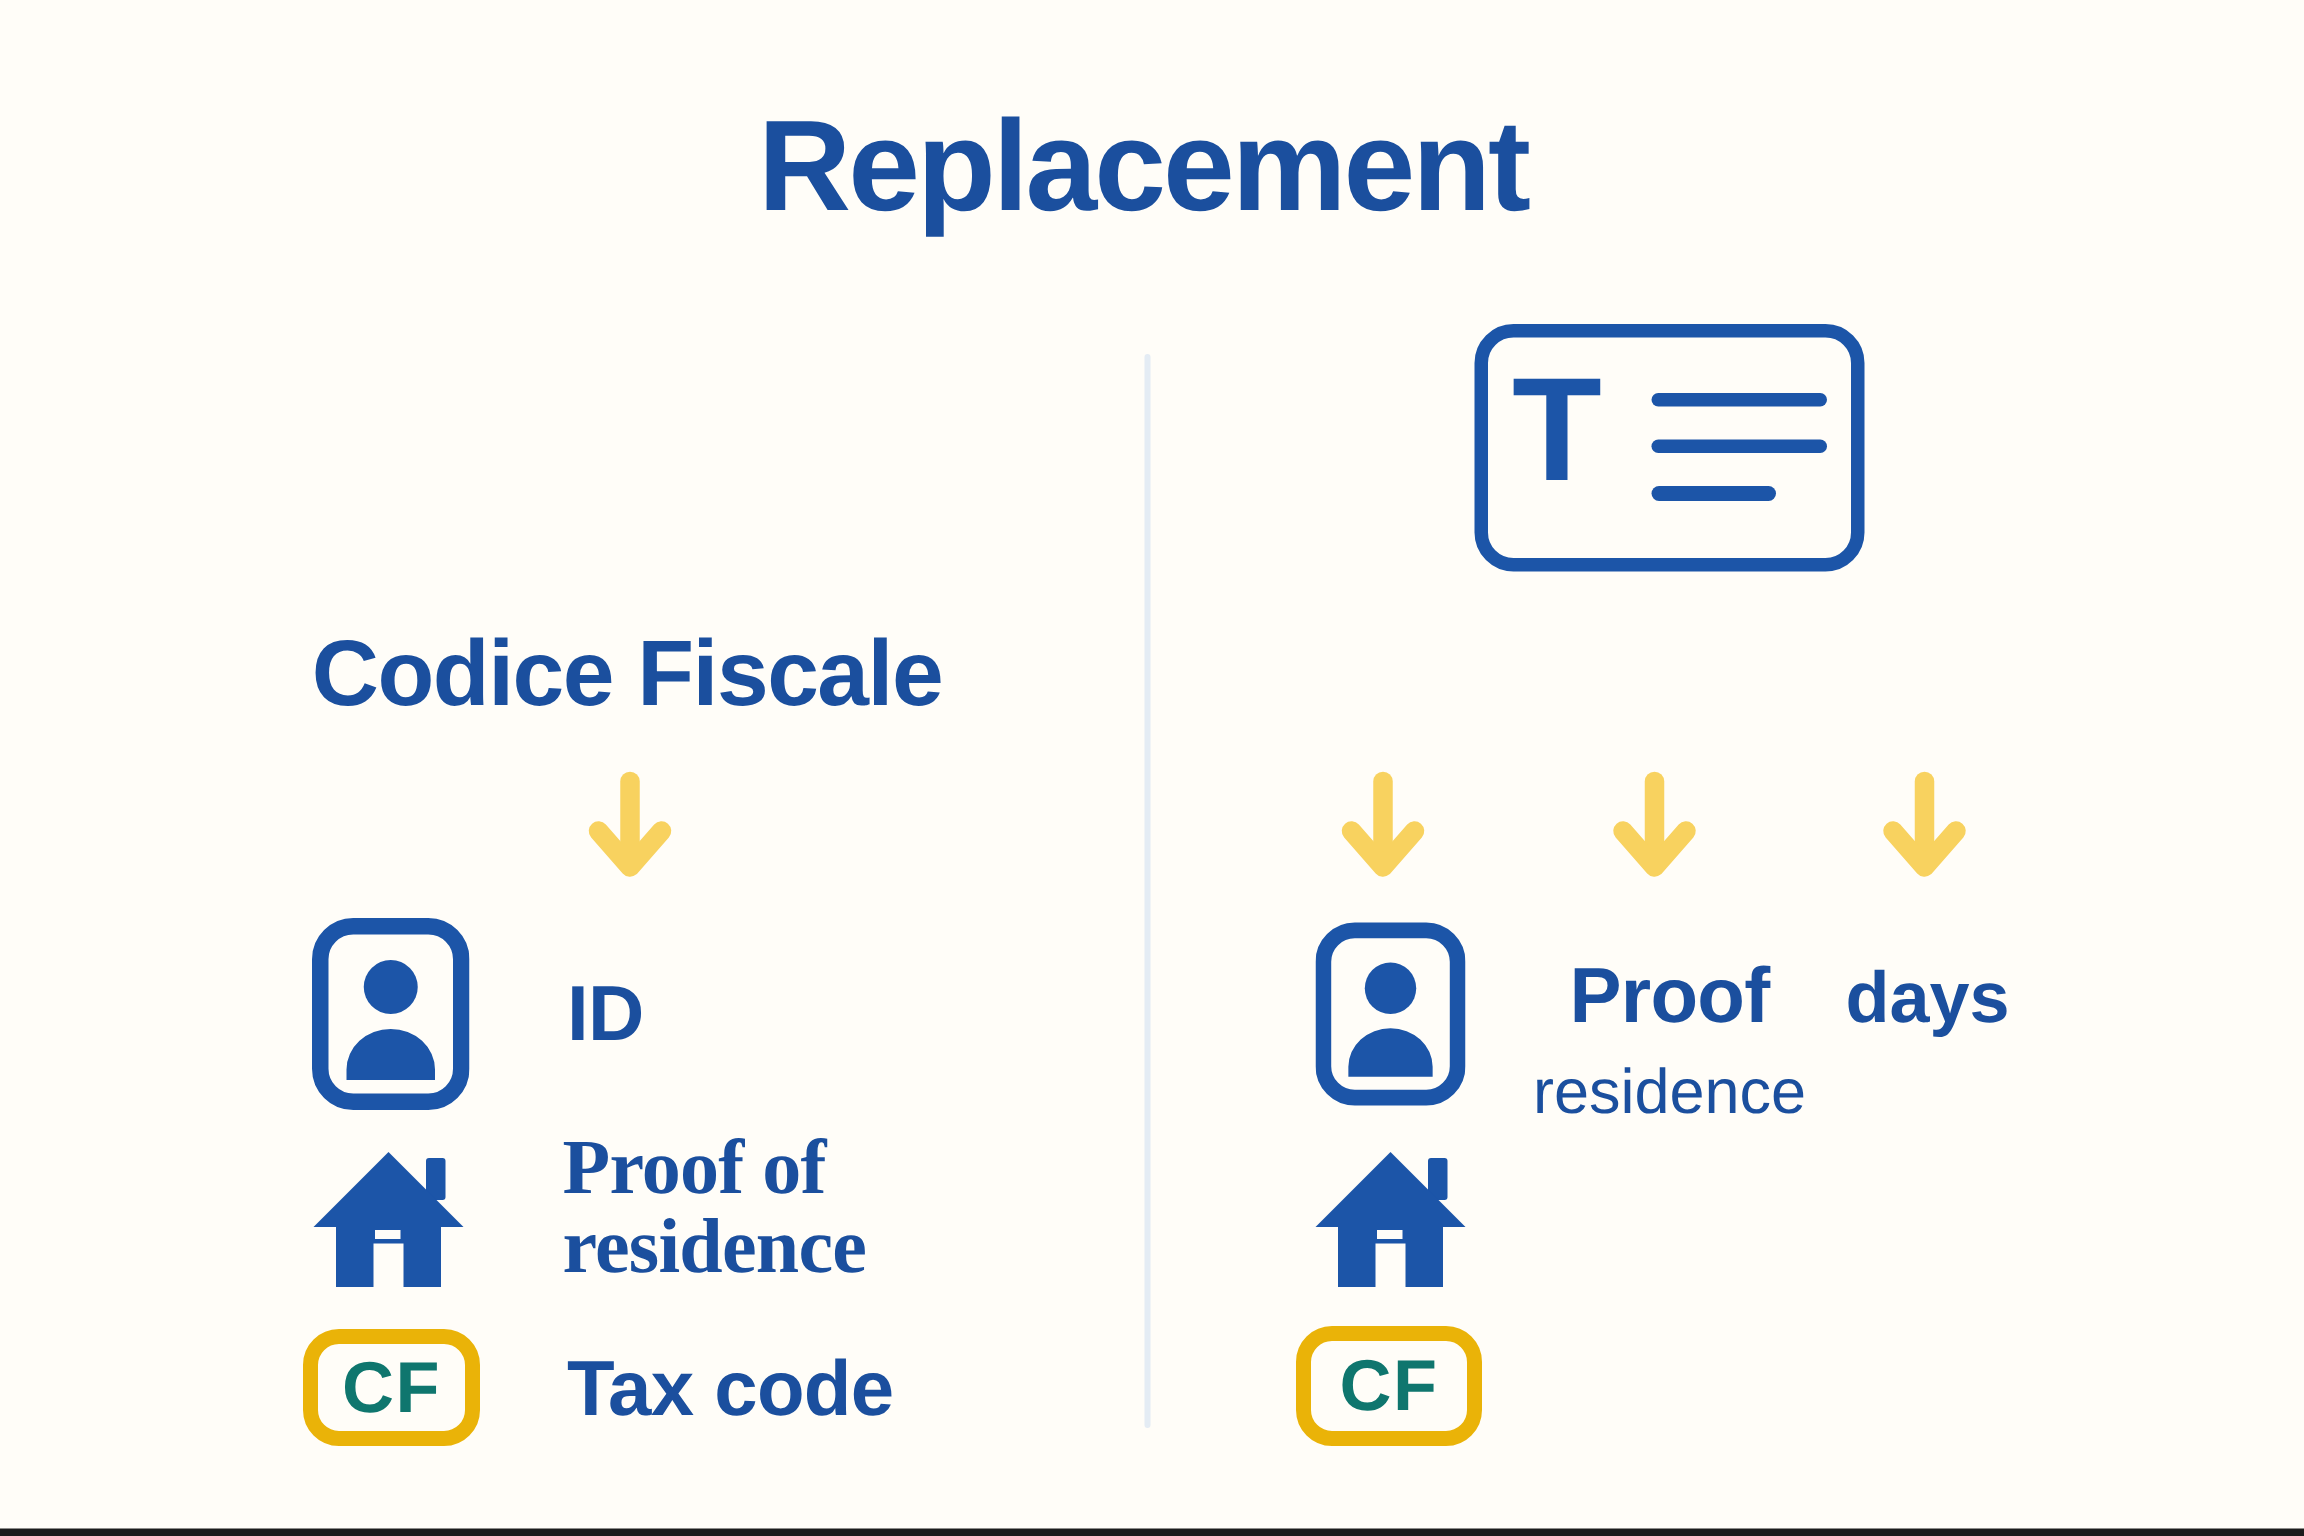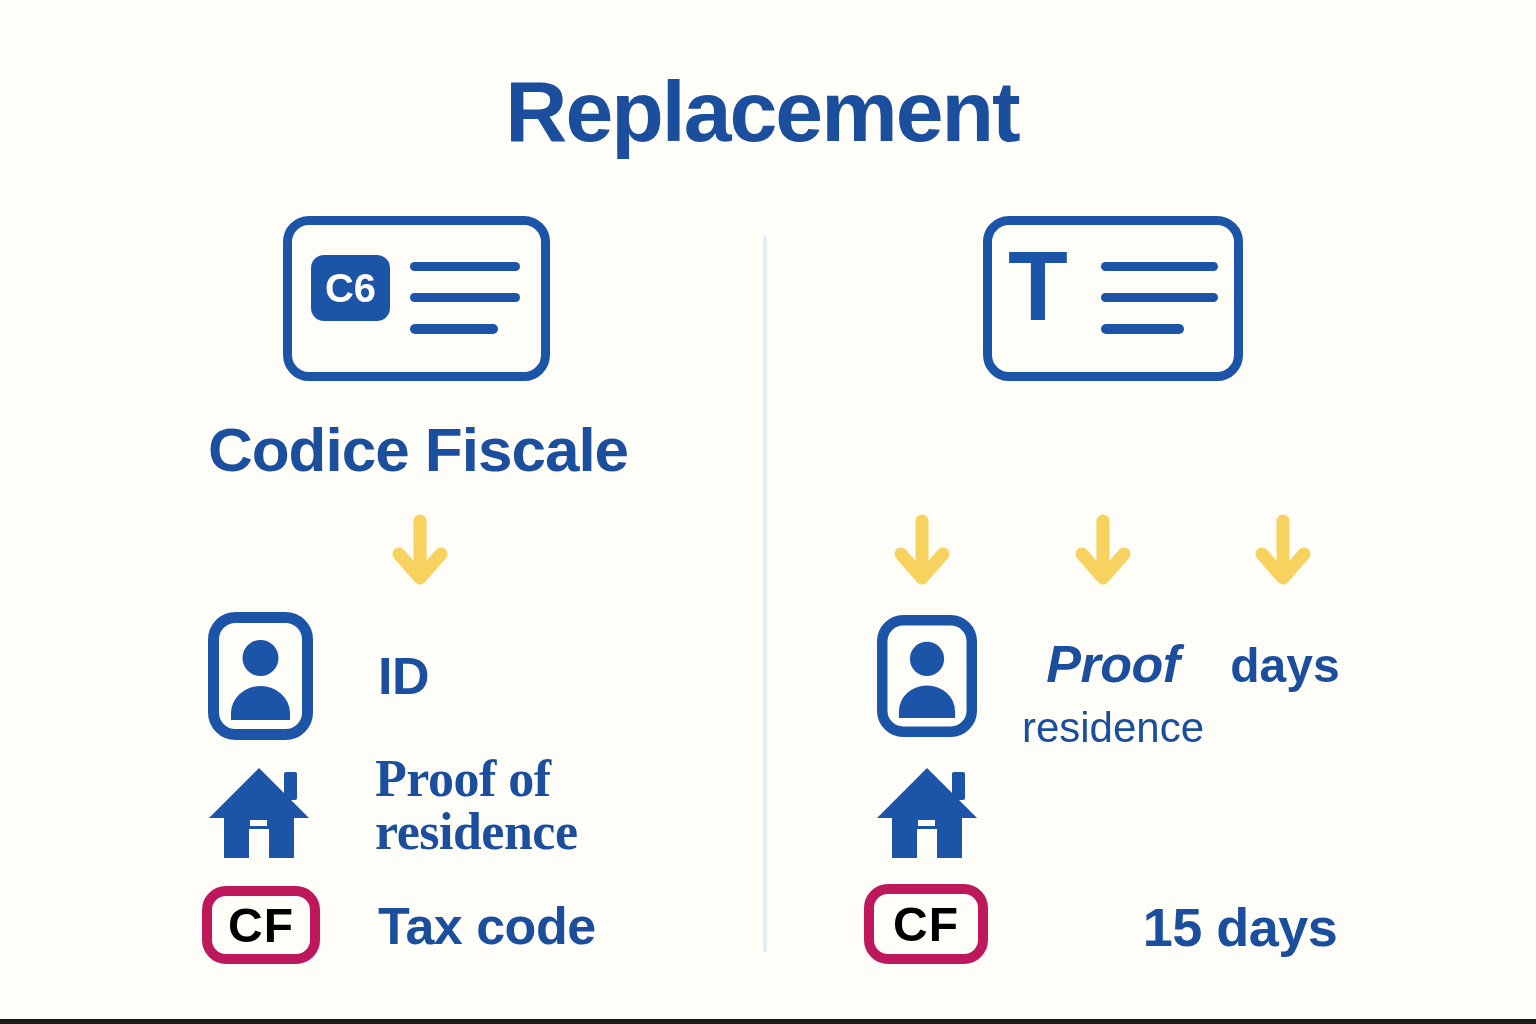--- a/index.html
+++ b/index.html
@@ -58,60 +58,54 @@
   .icon-id { position:absolute; width:105px; height:128px; color:#1C55A8; }
   .id-left  { left:208px; top:612px; }
   .id-right { left:877px; top:613px; width:100px; height:126px; }
 
   .icon-house { position:absolute; width:110px; height:93px; color:#1C55A8; }
   .house-left  { left:204px; top:766px; }
   .house-right { left:872px; top:766px; }
 
   .cf-badge {
     position:absolute; width:118px; height:78px; box-sizing:border-box;
-    border:10px solid #be185d; border-radius:24px;
+    border:10px solid #eab308; border-radius:24px;
     display:flex; align-items:center; justify-content:center;
-    font-size:48px; font-weight:700; letter-spacing:1px; color:#000000;
+    font-size:48px; font-weight:700; letter-spacing:1px; color:#0f766e;
   }
   .cf-left  { left:202px; top:886px; }
   .cf-right { left:864px; top:884px; width:124px; height:80px; }
 
   .label { position:absolute; font-size:52px; font-weight:700; letter-spacing:-0.5px; }
   .label-id       { left:378px; top:646px; }
   .label-proof    { left:375px; top:752px; line-height:53px;font-family:Liberation Serif, serif; }
   .label-taxcode  { left:378px; top:896px; }
 
   .req-block { position:absolute; top:634px; width:300px; text-align:center; }
   .req-proof { left:963px; }
   .req-tax   { left:1135px; }
-  .req-line1 { display:block; font-size:52px; font-weight:700; letter-spacing:-0.5px;font-style:italic; }
+  .req-line1 { display:block; font-size:52px; font-weight:700; letter-spacing:-0.5px; }
   .req-proof .req-line2 { display:block; font-size:42px; font-weight:400; margin-top:10px; }
   .req-tax   .req-line2 { display:block; font-size:48px; font-weight:700; margin-top:4px; }
 
   .duration {
     position:absolute; left:1060px; top:896px; width:360px; text-align:center;
     font-size:54px; font-weight:700; letter-spacing:-0.5px;
   }
   .bottom-bar { position:absolute; left:0; bottom:0; width:100%; height:5px; background:#1C1C1C; }
 </style>
 </head>
 <body>
 
 <div class="canvas">
 
   <h1 class="title">Replacement</h1>
 
   <div class="divider"></div>
 
-  <div class="card card-left">
-    <div class="chip">C6</div>
-    <div class="cline cl1"></div>
-    <div class="cline cl2"></div>
-    <div class="cline cl3"></div>
-  </div>
 
   <h2 class="col-heading heading-left">Codice Fiscale</h2>
 
   <svg class="arrow arrow-l1" viewBox="0 0 64 84">
     <path d="M32 9 V58" stroke="currentColor" stroke-width="13" stroke-linecap="round" fill="none"></path>
     <path d="M11 42 L32 66 L53 42" stroke="currentColor" stroke-width="13" stroke-linecap="round" stroke-linejoin="round" fill="none"></path>
   </svg>
 
   <svg class="icon-id id-left" viewBox="0 0 105 128">
     <rect x="5.5" y="5.5" width="94" height="117" rx="22" fill="none" stroke="currentColor" stroke-width="11"></rect>
@@ -170,16 +164,15 @@
   </div>
 
   <svg class="icon-house house-right" viewBox="0 0 110 93">
     <rect x="80" y="6" width="13" height="28" rx="2" fill="currentColor"></rect>
     <path d="M55 2 L5 52 H20 V92 H45 V63 H65 V92 H90 V52 H105 Z" fill="currentColor"></path>
     <rect x="46" y="54" width="17" height="6" fill="#FFFDF8"></rect>
   </svg>
 
   <div class="cf-badge cf-right">CF</div>
 
-  <div class="duration">15 days</div>
 
   <div class="bottom-bar"></div>
 </div>
 
 </body></html>

